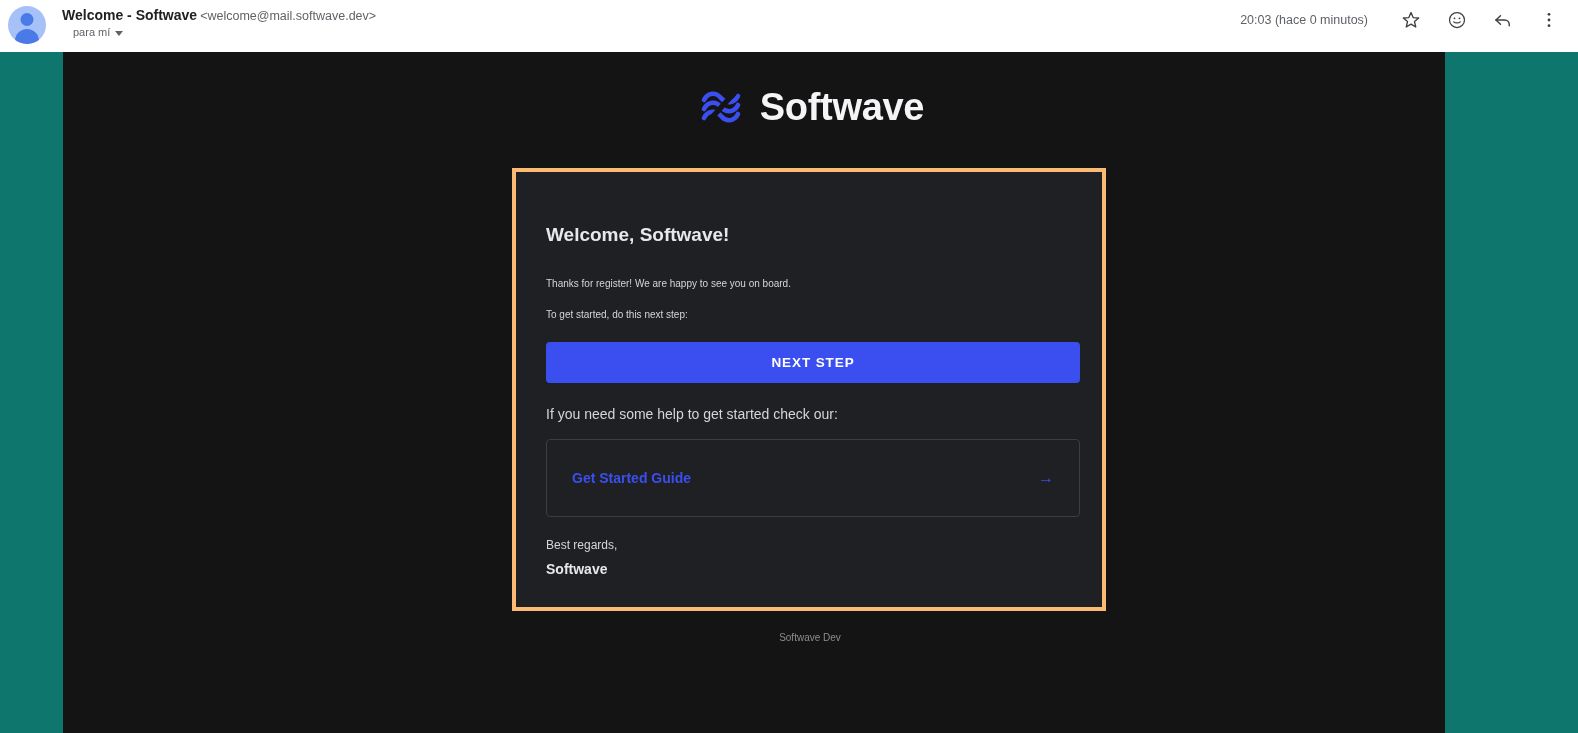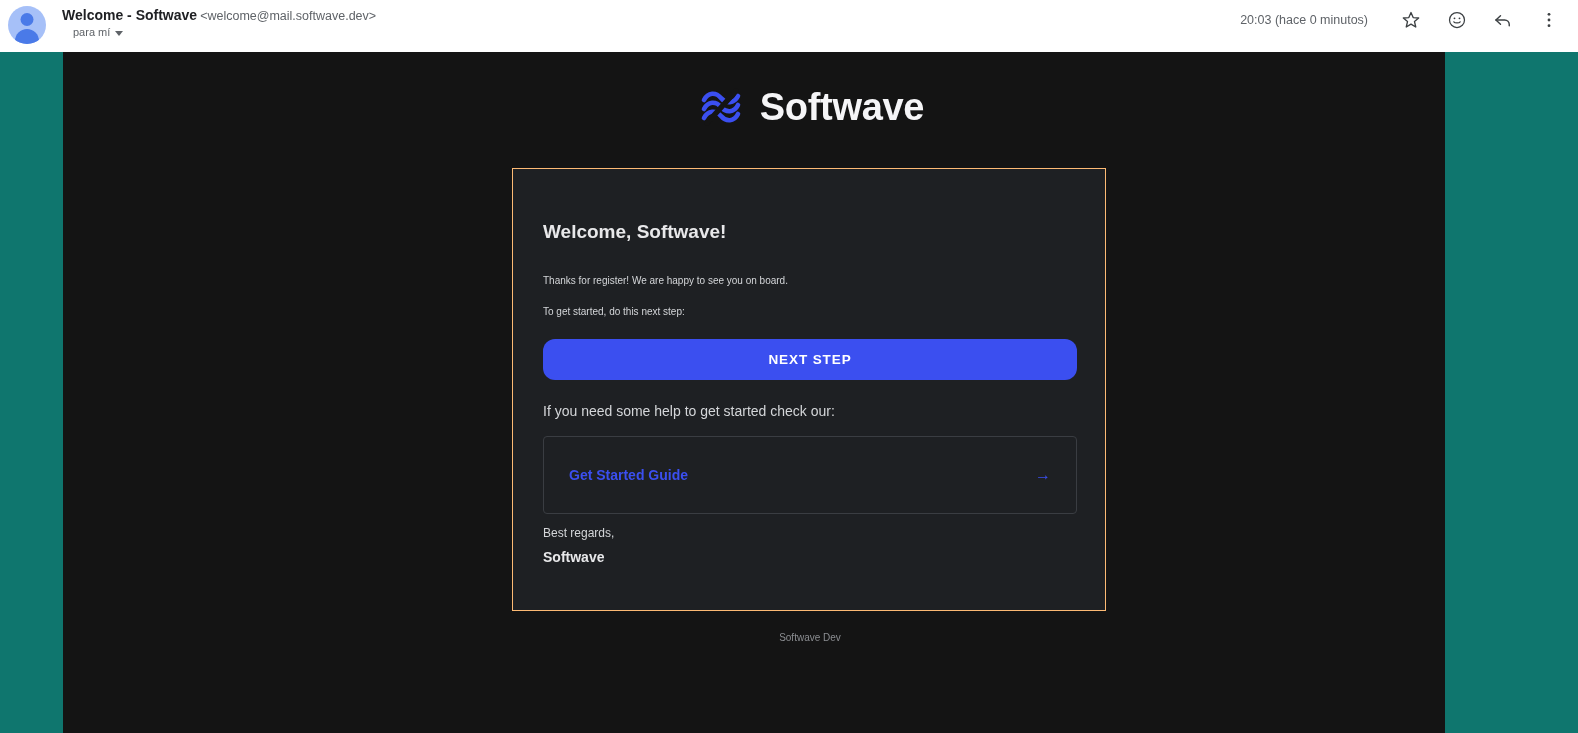--- a/index.html
+++ b/index.html
@@ -134,21 +134,21 @@
     letter-spacing: -0.3px;
   }
 
   .card {
     position: absolute;
     left: 449px;
     top: 116px;
     width: 594px;
     height: 443px;
     background: #1e2023;
-    border: 1px solid #fdba74;
+    border: 4px solid #fdba74;
     box-sizing: border-box;
   }
   .card-inner {
     padding: 52px 30px 0 30px;
   }
   .card-title {
     font-size: 19px;
     font-weight: bold;
     color: #e8e8ea;
     margin: 0 0 31px 0;
@@ -162,21 +162,21 @@
   .card-p.second { margin-bottom: 21px; }
 
   .cta-button {
     display: flex;
     align-items: center;
     justify-content: center;
     width: 534px;
     height: 41px;
     background: #3b4ff0;
     border: none;
-    border-radius: 12px;
+    border-radius: 4px;
     color: #ffffff;
     font-family: "Liberation Sans", sans-serif;
     font-size: 13.5px;
     font-weight: bold;
     letter-spacing: 0.9px;
     cursor: pointer;
     margin-bottom: 23px;
   }
 
   .help-text {
@@ -188,21 +188,21 @@
   .guide-box {
     width: 534px;
     height: 78px;
     box-sizing: border-box;
     border: 1px solid #3a3d42;
     border-radius: 4px;
     display: flex;
     align-items: center;
     justify-content: space-between;
     padding: 0 25px;
-    margin-bottom: 12px;
+    margin-bottom: 21px;
     cursor: pointer;
   }
   .guide-label {
     font-size: 14px;
     font-weight: bold;
     color: #3b4ff0;
   }
   .guide-arrow {
     font-size: 16px;
     color: #3b4ff0;

